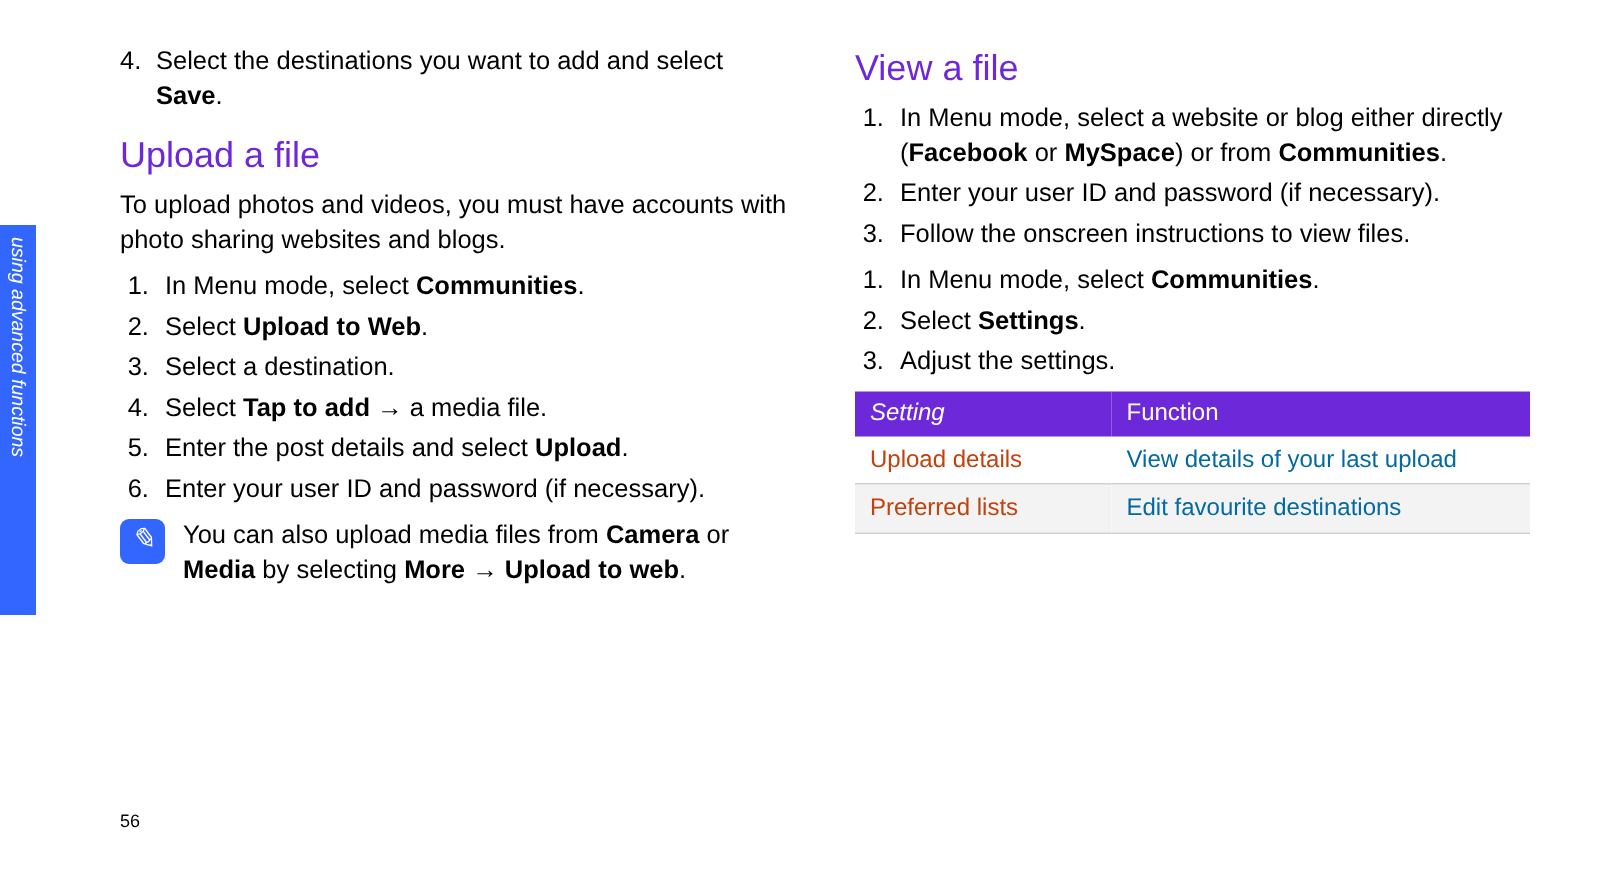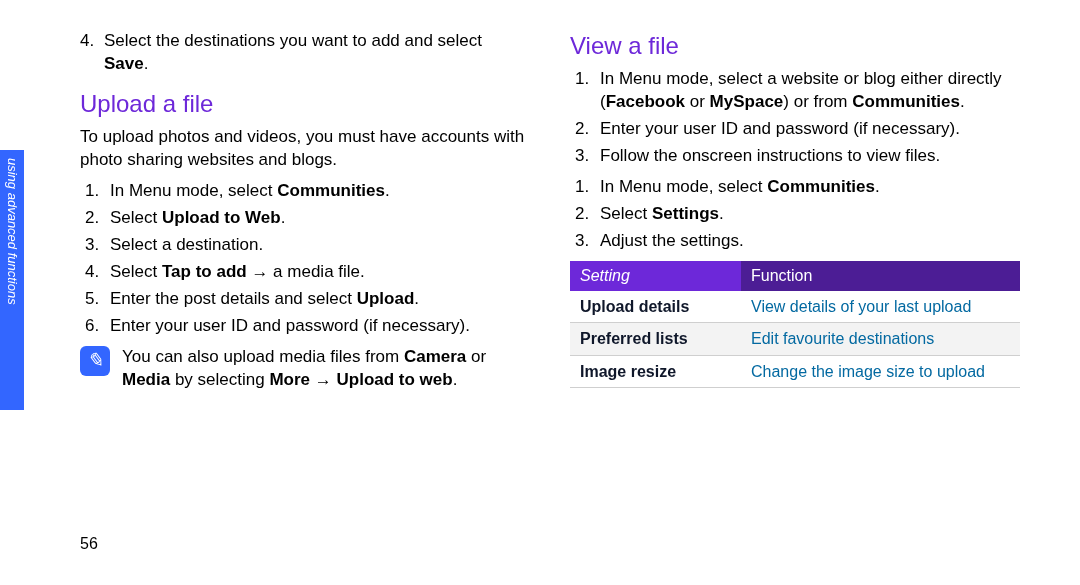--- a/index.html
+++ b/index.html
@@ -98,33 +98,33 @@
     margin-top: 6px;
     font-size: 16px;
   }
   table.settings th {
     text-align: left;
     font-weight: 400;
     color: #fff;
     padding: 4px 10px;
   }
   table.settings th.c1 { background: #6d28d9; width: 38%; font-style: italic; }
-  table.settings th.c2 { background: #4c1d95; }
+  table.settings th.c2 { background: #6d28d9; }
   table.settings td {
     padding: 5px 10px;
     border-bottom: 1px solid #cfcfcf;
   }
-  table.settings td.c1 { color: #0f172a; font-weight: bold; }
+  table.settings td.c1 { color: #c2410c; }
   table.settings td.c2 { color: #0369a1; }
   table.settings tr.alt td { background: #f3f3f3; }
   .page-number {
     position: absolute;
     left: 80px;
     bottom: 30px;
-    font-size: 16px;
+    font-size: 12px;
   }
   b { font-weight: 700; }
 </style>
 </head>
 <body>
 
 <div class="page">
 
   <div class="side-tab">using advanced functions</div>
 
@@ -199,24 +199,20 @@
           <th class="c2">Function</th>
         </tr>
         <tr>
           <td class="c1">Upload details</td>
           <td class="c2">View details of your last upload</td>
         </tr>
         <tr class="alt">
           <td class="c1">Preferred lists</td>
           <td class="c2">Edit favourite destinations</td>
         </tr>
-        <tr>
-          <td class="c1">Image resize</td>
-          <td class="c2">Change the image size to upload</td>
-        </tr>
       </tbody>
         </table>
 
     </div>
   </div>
 
   <div class="page-number">56</div>
 </div>
 
 </body></html>

